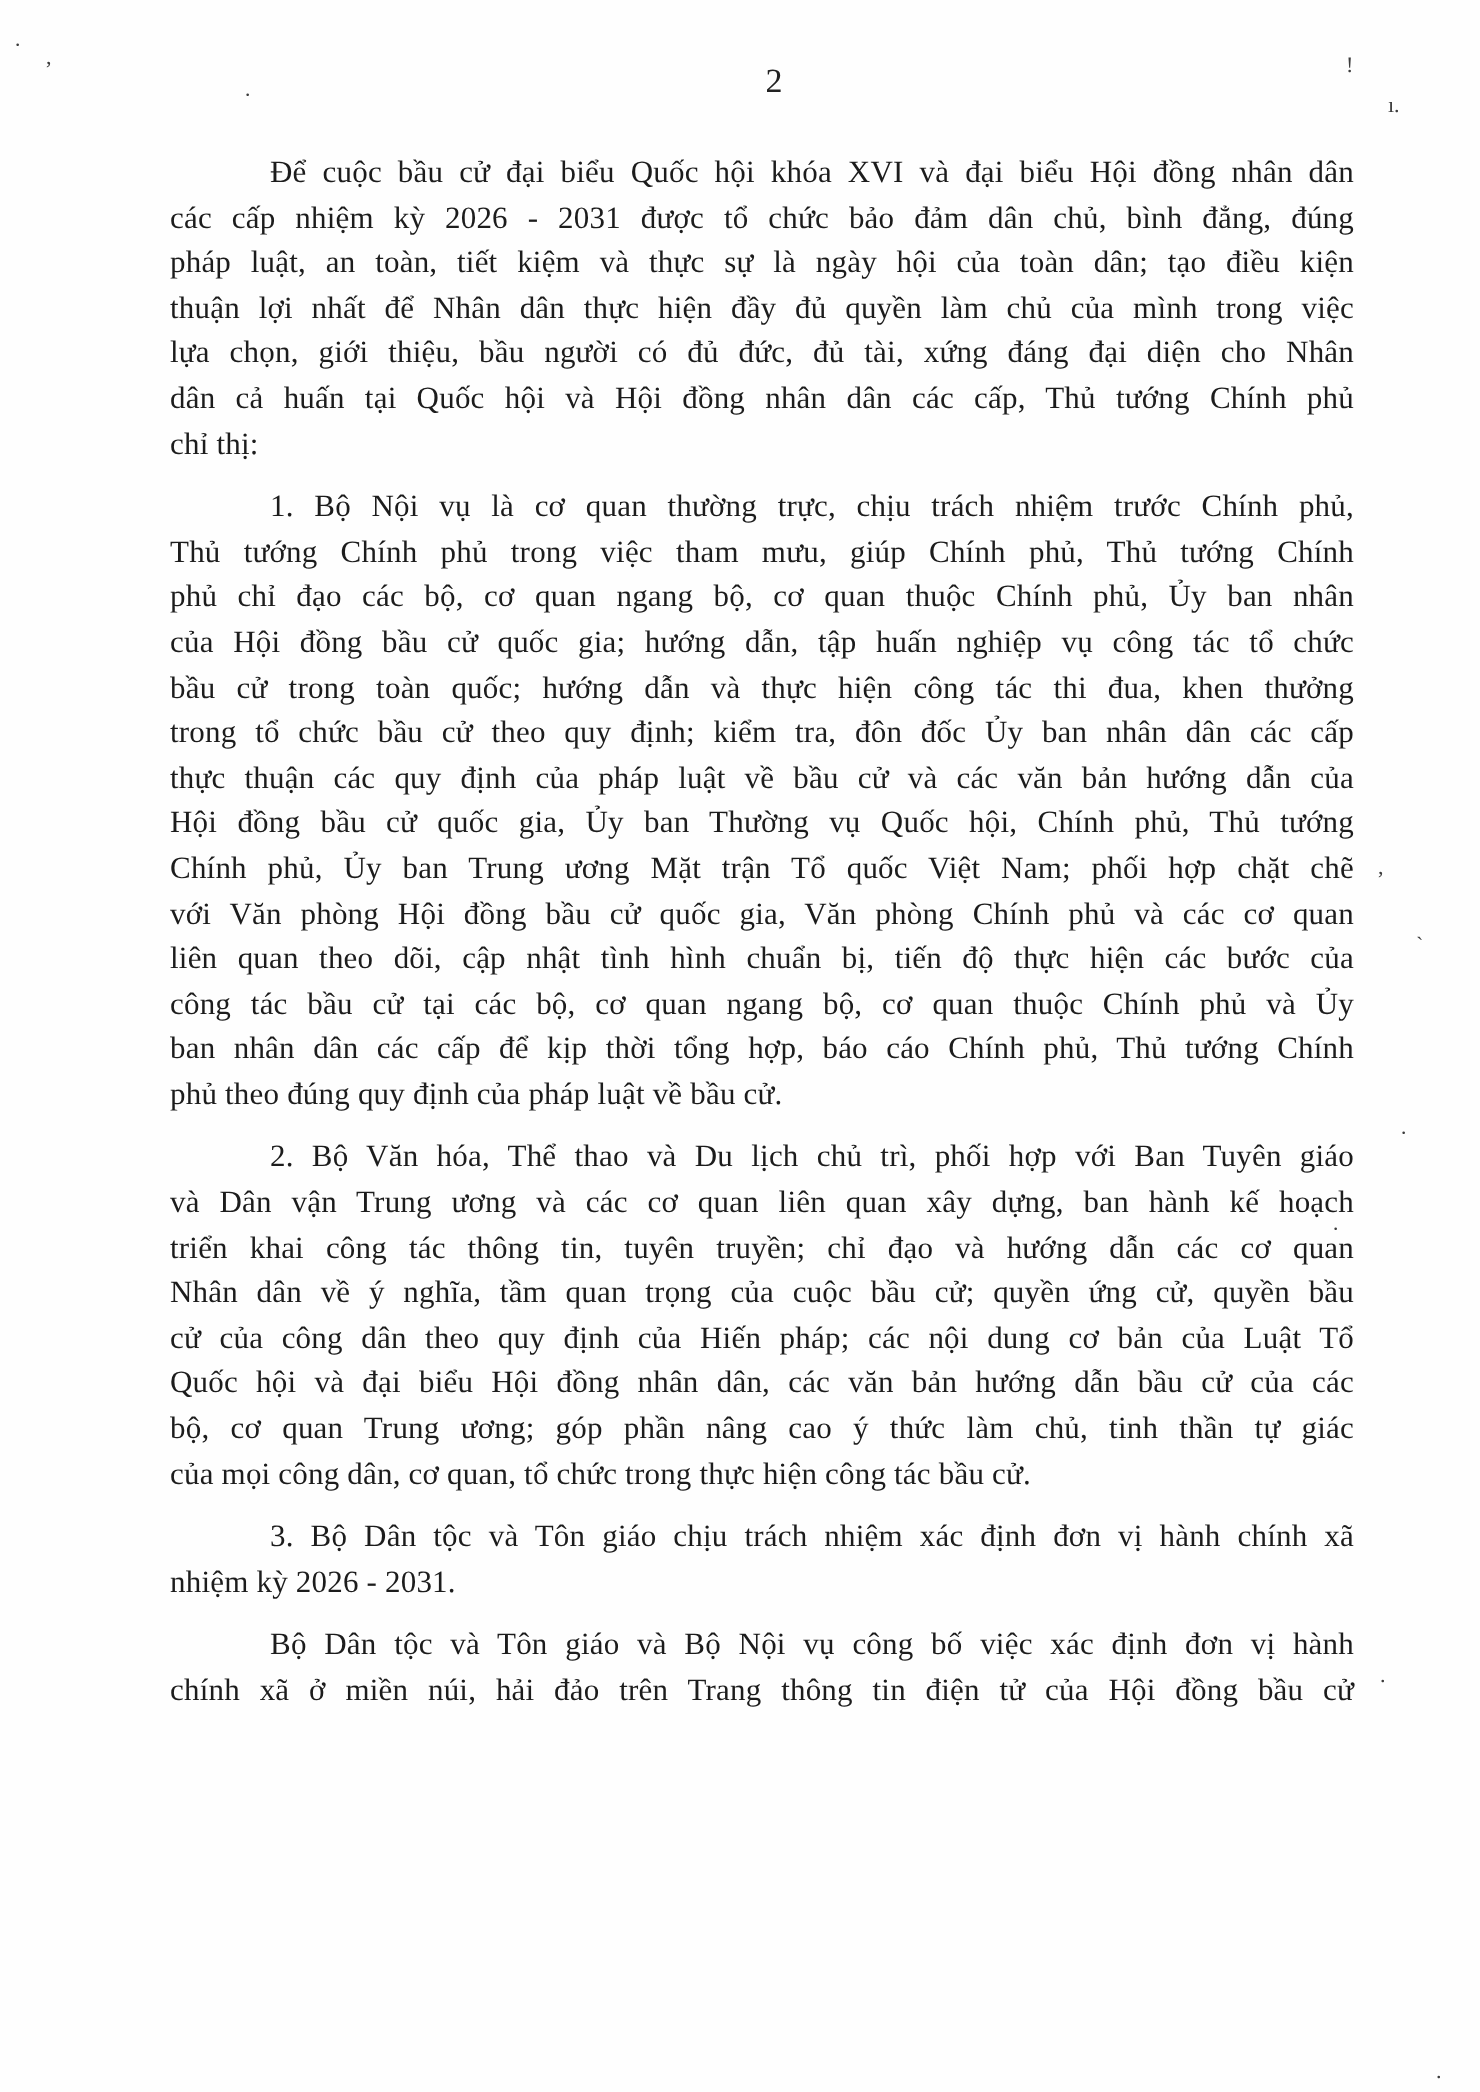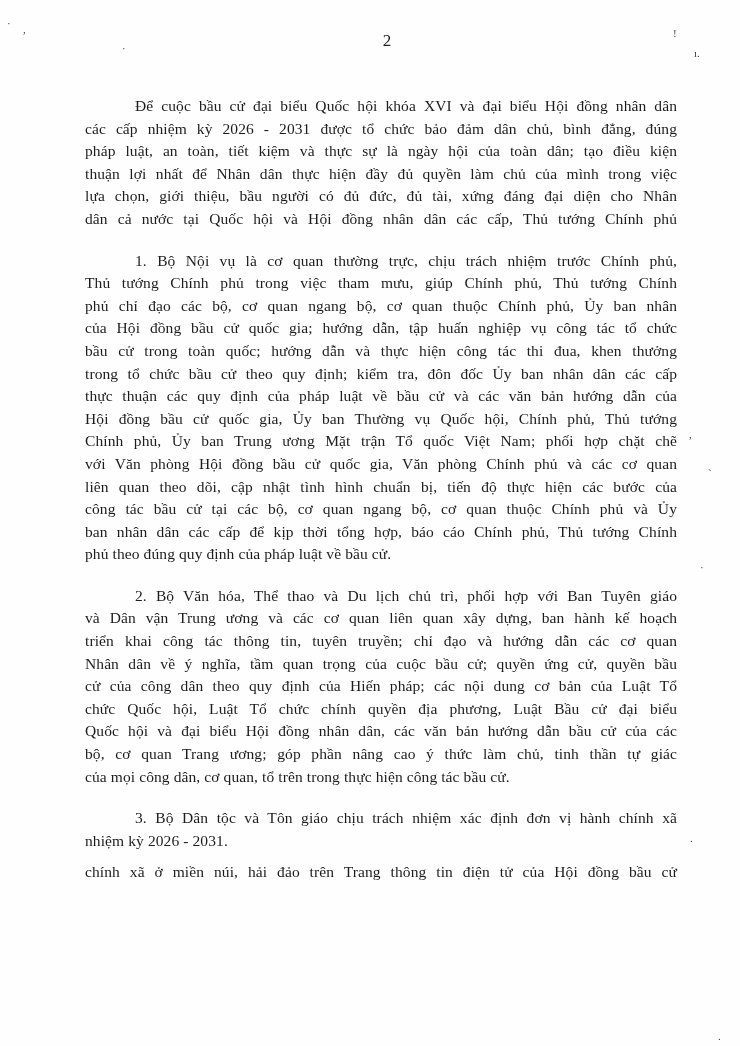--- a/index.html
+++ b/index.html
@@ -38,21 +38,20 @@
   .para {
     margin: 0 0 9px 0;
   }
   .line {
     text-align: justify;
     text-align-last: justify;
     white-space: normal;
   }
   .line.first {
     text-indent: 50px;
-    margin-top: 19px;
   }
   .line.last {
     text-align-last: left;
   }
   .artifact {
     position: absolute;
     font-size: 11px;
     color: #3c3c3c;
     line-height: 1;
     pointer-events: none;
@@ -64,21 +63,22 @@
 <div class="page">
   <div class="page-number">2</div>
 
   <main class="doc">
       <div class="para">
         <div class="line first">Để cuộc bầu cử đại biểu Quốc hội khóa XVI và đại biểu Hội đồng nhân dân</div>
         <div class="line">các cấp nhiệm kỳ 2026 - 2031 được tổ chức bảo đảm dân chủ, bình đẳng, đúng</div>
         <div class="line">pháp luật, an toàn, tiết kiệm và thực sự là ngày hội của toàn dân; tạo điều kiện</div>
         <div class="line">thuận lợi nhất để Nhân dân thực hiện đầy đủ quyền làm chủ của mình trong việc</div>
         <div class="line">lựa chọn, giới thiệu, bầu người có đủ đức, đủ tài, xứng đáng đại diện cho Nhân</div>
-        <div class="line">dân cả nước tại Quốc hội và Hội đồng nhân dân các cấp, Thủ tướng Chính phủ</div>
+        <div class="line">dân cả huấn tại Quốc hội và Hội đồng nhân dân các cấp, Thủ tướng Chính phủ</div>
+        <div class="line last">chỉ thị:</div>
       </div>
       <div class="para">
         <div class="line first">1. Bộ Nội vụ là cơ quan thường trực, chịu trách nhiệm trước Chính phủ,</div>
         <div class="line">Thủ tướng Chính phủ trong việc tham mưu, giúp Chính phủ, Thủ tướng Chính</div>
         <div class="line">phủ chỉ đạo các bộ, cơ quan ngang bộ, cơ quan thuộc Chính phủ, Ủy ban nhân</div>
         <div class="line">của Hội đồng bầu cử quốc gia; hướng dẫn, tập huấn nghiệp vụ công tác tổ chức</div>
         <div class="line">bầu cử trong toàn quốc; hướng dẫn và thực hiện công tác thi đua, khen thưởng</div>
         <div class="line">trong tổ chức bầu cử theo quy định; kiểm tra, đôn đốc Ủy ban nhân dân các cấp</div>
         <div class="line">thực thuận các quy định của pháp luật về bầu cử và các văn bản hướng dẫn của</div>
         <div class="line">Hội đồng bầu cử quốc gia, Ủy ban Thường vụ Quốc hội, Chính phủ, Thủ tướng</div>
@@ -88,30 +88,30 @@
         <div class="line">công tác bầu cử tại các bộ, cơ quan ngang bộ, cơ quan thuộc Chính phủ và Ủy</div>
         <div class="line">ban nhân dân các cấp để kịp thời tổng hợp, báo cáo Chính phủ, Thủ tướng Chính</div>
         <div class="line last">phủ theo đúng quy định của pháp luật về bầu cử.</div>
       </div>
       <div class="para">
         <div class="line first">2. Bộ Văn hóa, Thể thao và Du lịch chủ trì, phối hợp với Ban Tuyên giáo</div>
         <div class="line">và Dân vận Trung ương và các cơ quan liên quan xây dựng, ban hành kế hoạch</div>
         <div class="line">triển khai công tác thông tin, tuyên truyền; chỉ đạo và hướng dẫn các cơ quan</div>
         <div class="line">Nhân dân về ý nghĩa, tầm quan trọng của cuộc bầu cử; quyền ứng cử, quyền bầu</div>
         <div class="line">cử của công dân theo quy định của Hiến pháp; các nội dung cơ bản của Luật Tổ</div>
-        <div class="line">chức Quốc hội, Luật Tổ chức chính quyền địa phương, Luật Bầu cử đại biểu</div>
         <div class="line">Quốc hội và đại biểu Hội đồng nhân dân, các văn bản hướng dẫn bầu cử của các</div>
-        <div class="line">bộ, cơ quan Trang ương; góp phần nâng cao ý thức làm chủ, tinh thần tự giác</div>
-        <div class="line last">của mọi công dân, cơ quan, tổ trên trong thực hiện công tác bầu cử.</div>
+        <div class="line">bộ, cơ quan Trung ương; góp phần nâng cao ý thức làm chủ, tinh thần tự giác</div>
+        <div class="line last">của mọi công dân, cơ quan, tổ chức trong thực hiện công tác bầu cử.</div>
       </div>
       <div class="para">
         <div class="line first">3. Bộ Dân tộc và Tôn giáo chịu trách nhiệm xác định đơn vị hành chính xã</div>
         <div class="line last">nhiệm kỳ 2026 - 2031.</div>
       </div>
       <div class="para">
+        <div class="line first">Bộ Dân tộc và Tôn giáo và Bộ Nội vụ công bố việc xác định đơn vị hành</div>
         <div class="line">chính xã ở miền núi, hải đảo trên Trang thông tin điện tử của Hội đồng bầu cử</div>
       </div>
     </main>
 
   <div id="artifacts-layer">
       <span class="artifact" style="left: 7px; top: 18px;">·</span>
       <span class="artifact" style="left: 23px; top: 24px;">,</span>
       <span class="artifact" style="left: 122px; top: 43px;">·</span>
       <span class="artifact" style="left: 673px; top: 28px;">!</span>
       <span class="artifact" style="left: 694px; top: 48px;">ı.</span>

